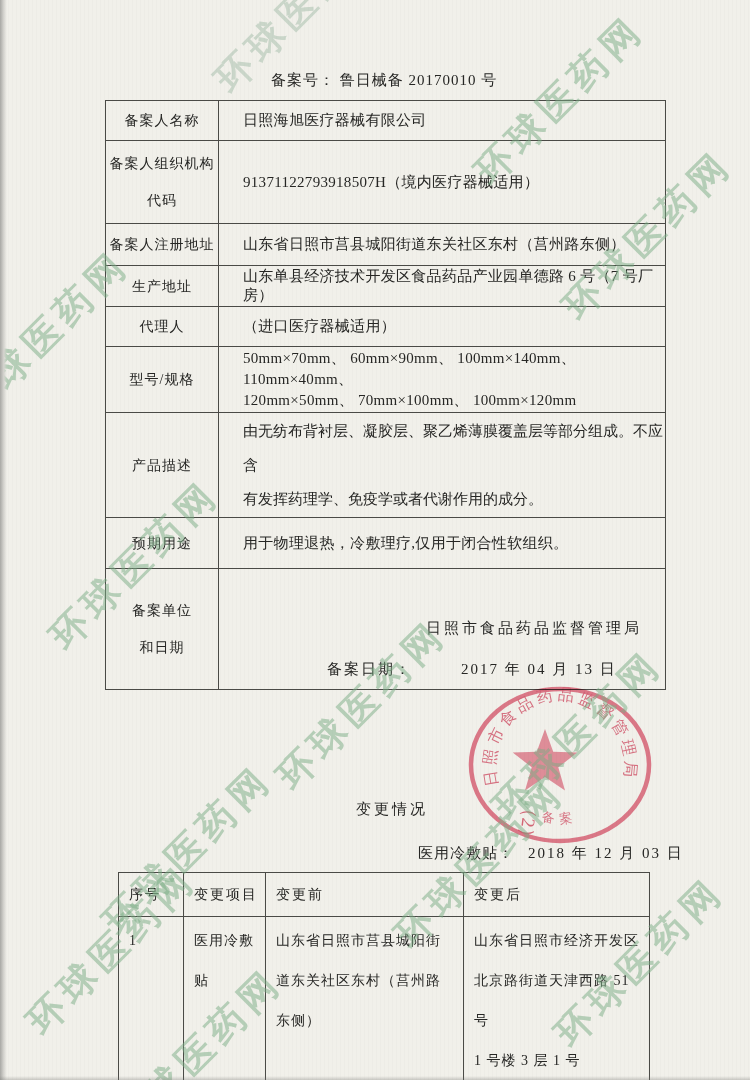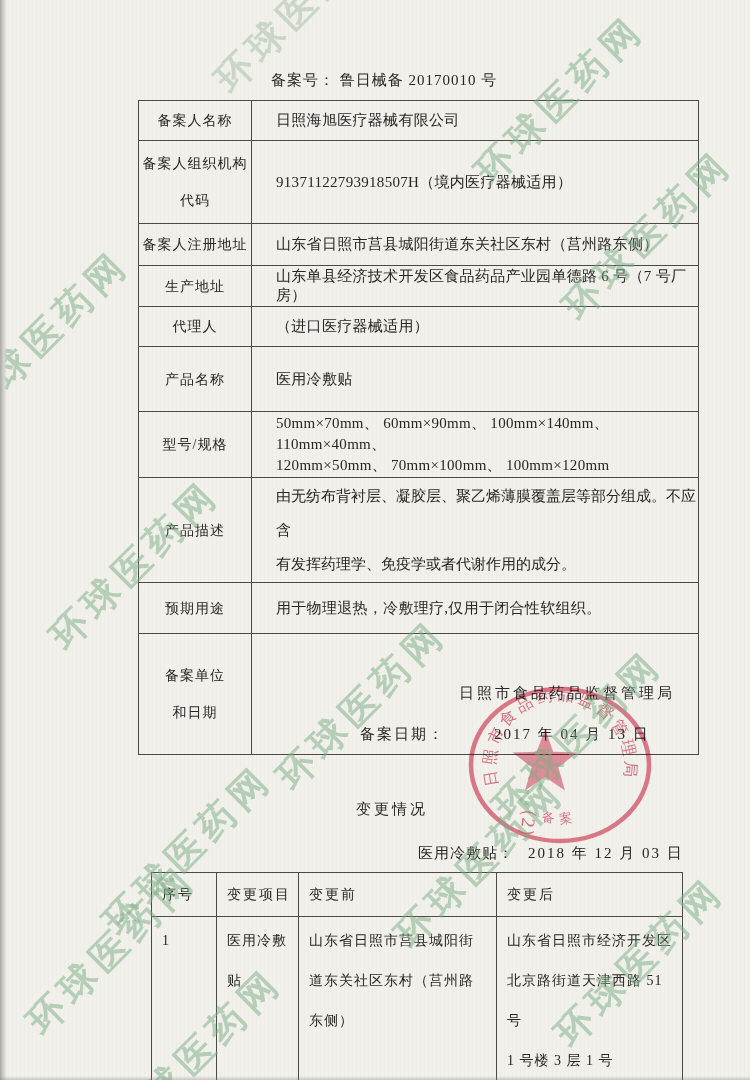--- a/index.html
+++ b/index.html
@@ -22,21 +22,21 @@
     color:rgba(122,172,132,0.50);
     transform:translate(-50%,-50%) rotate(-45deg);
   }
   .wm.faint{color:rgba(130,165,140,0.35);}
 
   .title{position:absolute;left:0;top:28px;width:750px;text-align:center;
     font-size:22px;font-weight:bold;letter-spacing:2px;z-index:2;}
   .filing-no{position:absolute;left:0;top:71px;width:768px;text-align:center;
     font-size:15px;letter-spacing:1px;z-index:2;}
 
-  table{border-collapse:collapse;table-layout:fixed;z-index:2;position:absolute;margin-left:33px;}
+  table{border-collapse:collapse;table-layout:fixed;z-index:2;position:absolute;}
   td,th{border:1px solid #4a4a46;font-weight:normal;overflow:hidden;}
   .main-table{left:105px;top:100px;width:561px;}
   .main-table td{font-size:15px;vertical-align:middle;}
   .main-table .lbl{width:113px;text-align:center;letter-spacing:1px;font-size:14px;line-height:37px;}
   .main-table .val{padding-left:24px;letter-spacing:.3px;}
   .pre{white-space:pre-line;}
   .lh21{line-height:21px;}
   .lh34{line-height:34px;}
   .lh44{line-height:44px;}
   .filing-cell{position:relative;}
@@ -97,24 +97,20 @@
       <td class="lbl">备案人注册地址</td>
       <td class="val">山东省日照市莒县城阳街道东关社区东村（莒州路东侧）</td>
     </tr>
     <tr style="height:41px">
       <td class="lbl">生产地址</td>
       <td class="val">山东单县经济技术开发区食品药品产业园单德路 6 号（7 号厂房）</td>
     </tr>
     <tr style="height:40px">
       <td class="lbl">代理人</td>
       <td class="val">（进口医疗器械适用）</td>
-    </tr>
-    <tr style="height:65px">
-      <td class="lbl">产品名称</td>
-      <td class="val">医用冷敷贴</td>
     </tr>
     <tr style="height:50px">
       <td class="lbl">型号/规格</td>
       <td class="val pre lh21">50mm×70mm、 60mm×90mm、 100mm×140mm、 110mm×40mm、
 120mm×50mm、 70mm×100mm、 100mm×120mm</td>
     </tr>
     <tr style="height:75px">
       <td class="lbl">产品描述</td>
       <td class="val pre lh34" style="letter-spacing:0">由无纺布背衬层、凝胶层、聚乙烯薄膜覆盖层等部分组成。不应含
 有发挥药理学、免疫学或者代谢作用的成分。</td>

